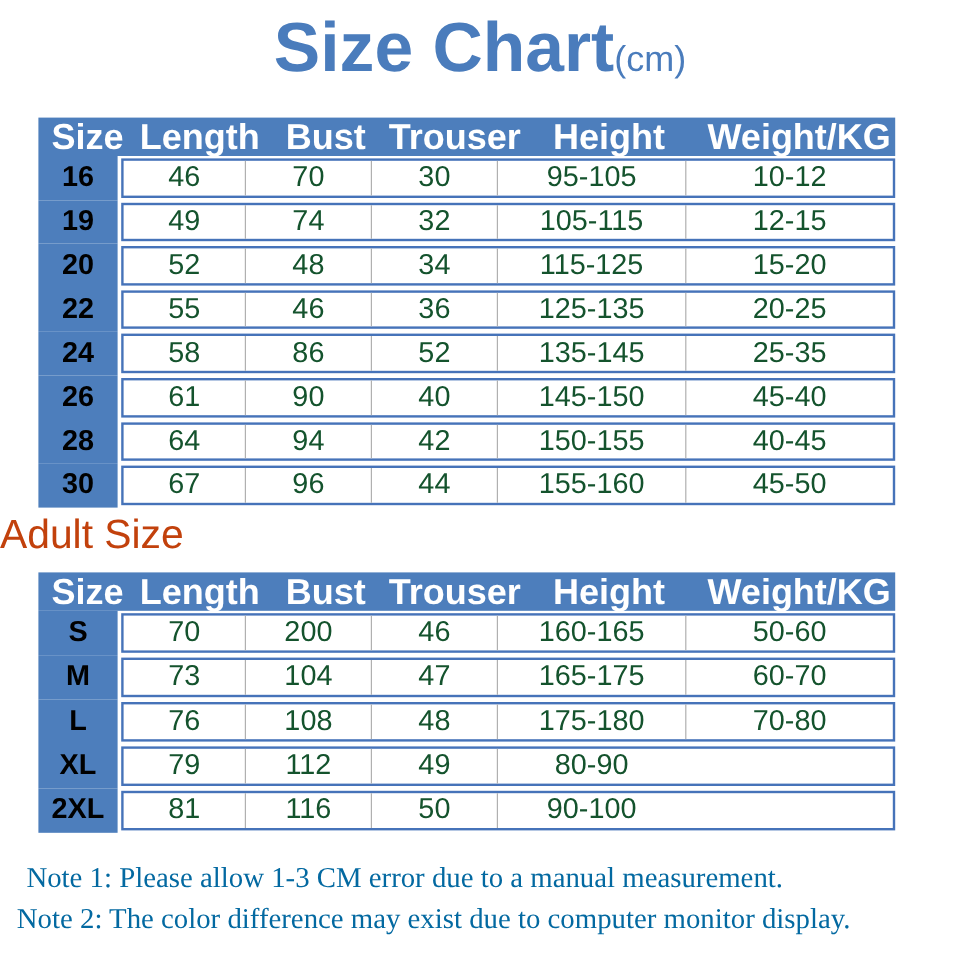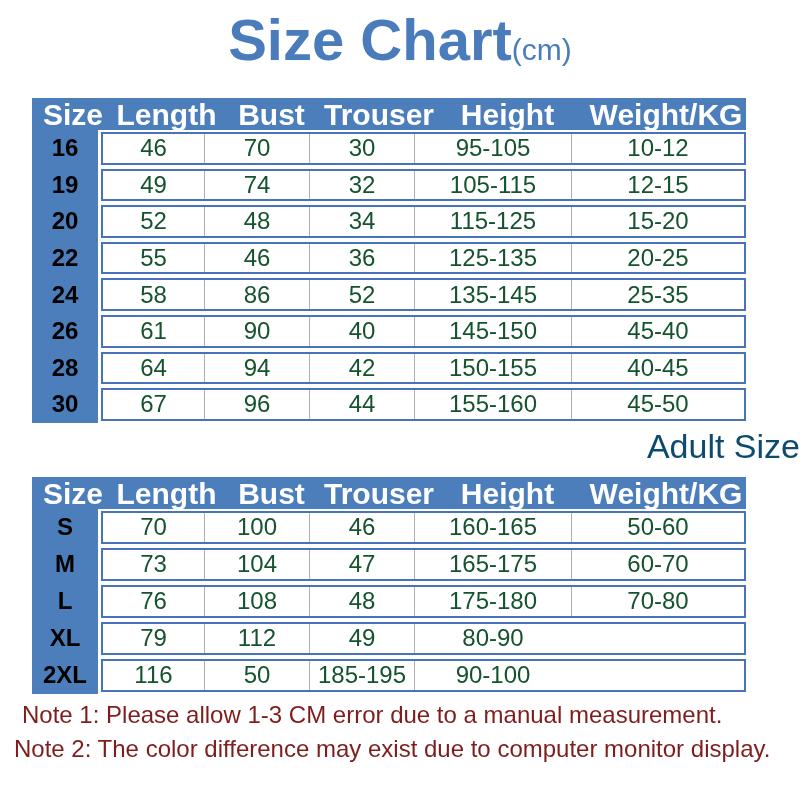--- a/index.html
+++ b/index.html
@@ -66,34 +66,35 @@
     display: flex;
     align-items: center;
     justify-content: center;
     height: 100%;
     border-left: 1px solid var(--divider-gray, #b0b0b0);
     white-space: nowrap;
   }
   .td:first-child { border-left: none; }
 
   .adult-label {
-    text-align: right;
+    text-align: left;
     font-size: 34px;
     font-weight: 400;
-    color: #0c4a6e;
+    color: #c2410c;
     margin-top: 3px;
     margin-bottom: 11px;
     line-height: 40px;
   }
 
   .notes {
-    margin: 4px 0 0 14px;
+    margin: 21px 0 0 14px;
     font-size: 24px;
     line-height: 34px;
-    color: #7f1d1d;
+    color: #0369a1;
+    font-family: Liberation Serif, serif;
   }
   .notes .note-line { white-space: nowrap; }
   .notes .note-line:first-child { margin-left: 8px; }
 </style>
 </head>
 <body style="--title-blue: #4a7cbc; --fill-blue: #4d7ebc; --border-blue: #4673b9; --divider-gray: #b0b0b0;">
 
 <div class="page">
 
   <h1 class="title"><span>Size Chart</span><span class="unit">(cm)</span></h1>
@@ -200,21 +201,21 @@
         <div class="th">Bust</div>
         <div class="th">Trouser</div>
         <div class="th">Height</div>
         <div class="th">Weight/KG</div>
       </div>
     <div id="adult-body">
         <div class="trow">
           <div class="size-col">S</div>
           <div class="data-box">
             <div class="td">70</div>
-            <div class="td">100</div>
+            <div class="td">200</div>
             <div class="td">46</div>
             <div class="td">160-165</div>
             <div class="td">50-60</div>
           </div>
         </div>
         <div class="trow">
           <div class="size-col">M</div>
           <div class="data-box">
             <div class="td">73</div>
             <div class="td">104</div>
@@ -238,23 +239,23 @@
           <div class="data-box">
             <div class="td">79</div>
             <div class="td">112</div>
             <div class="td">49</div>
             <div class="td">80-90</div>
           </div>
         </div>
         <div class="trow">
           <div class="size-col">2XL</div>
           <div class="data-box">
+            <div class="td">81</div>
             <div class="td">116</div>
             <div class="td">50</div>
-            <div class="td">185-195</div>
             <div class="td">90-100</div>
           </div>
         </div>
       </div>
   </div>
 
   <div class="notes">
     <div class="note-line">Note 1: Please allow 1-3 CM error due to a manual measurement.</div>
     <div class="note-line">Note 2: The color difference may exist due to computer monitor display.</div>
   </div>

